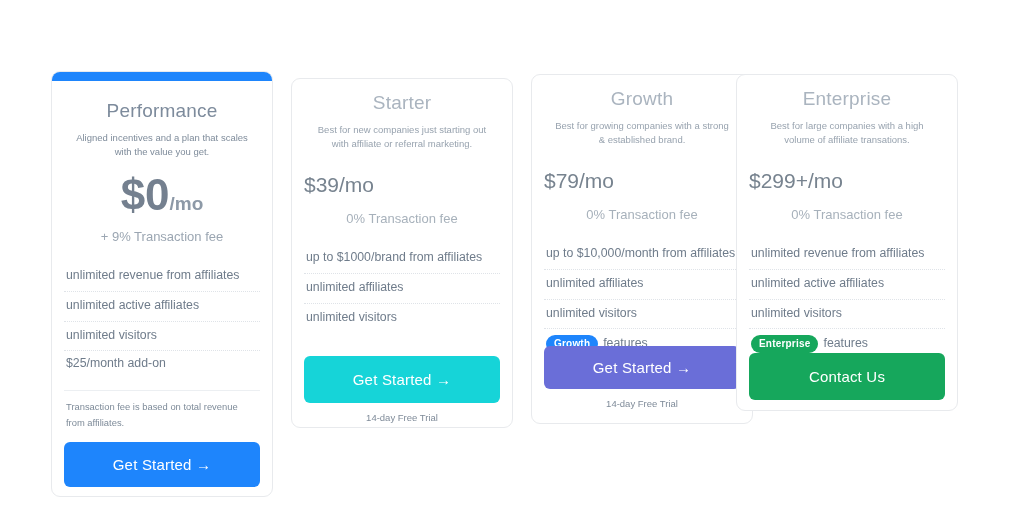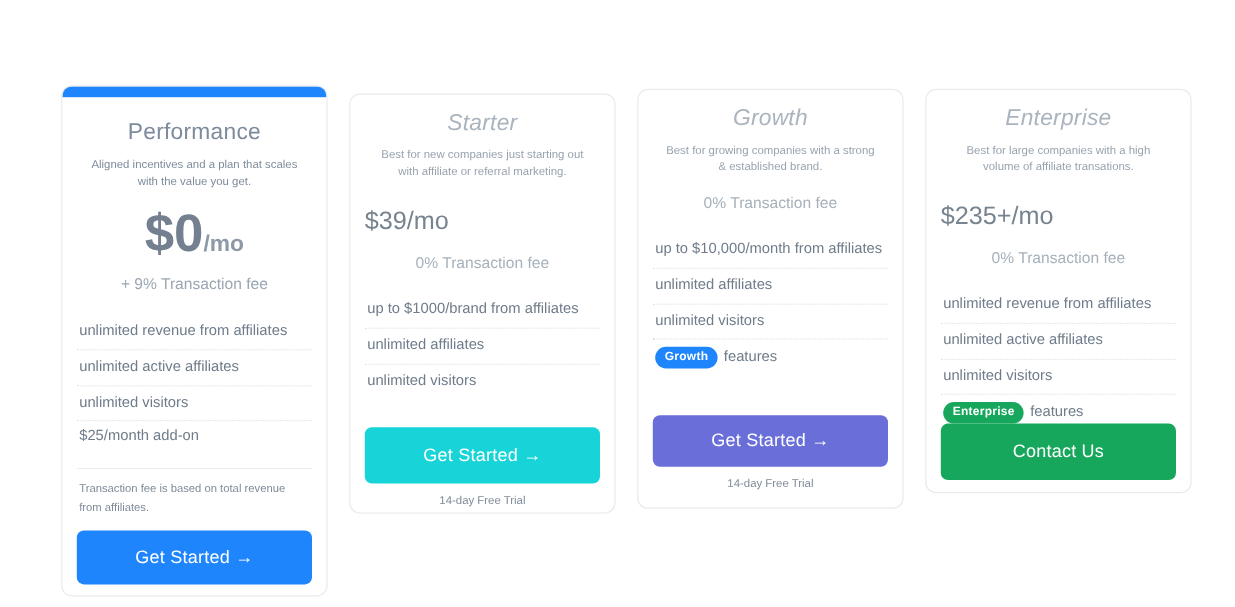--- a/index.html
+++ b/index.html
@@ -28,21 +28,21 @@
     border: 1px solid #e8eaed;
     border-radius: 9px;
     box-sizing: border-box;
     overflow: hidden;
   }
 
   
   .card-performance { left: 51px;  top: 71px;  width: 222px; height: 426px; }
   .card-starter     { left: 291px; top: 78px;  width: 222px; height: 350px; }
   .card-growth      { left: 531px; top: 74px;  width: 222px; height: 350px; }
-  .card-enterprise  { left: 771px; top: 74px;  width: 222px; height: 337px; }
+  .card-enterprise  { left: 736px; top: 74px;  width: 222px; height: 337px; }
 
   .card-topbar {
     height: 9px;
     background: #1e85fc;
     width: 100%;
   }
 
   .card-inner {
     padding: 0 12px;
   }
@@ -55,21 +55,20 @@
   }
   .card-performance .plan-title {
     font-size: 19px;
     margin: 19px 0 0 0;
     color: #7d8b9c;
   }
   .plan-title-light {
     font-size: 19px;
     margin: 13px 0 0 0;
     color: #aab4bf;
-    font-style: italic;
   }
 
   .plan-desc {
     text-align: center;
     font-size: 9.5px;
     line-height: 1.45;
     color: #7f8c9b;
     margin: 9px 10px 0 10px;
   }
   .plan-desc-light {
@@ -223,41 +222,42 @@
     <div class="cta-slot slot-starter">
       <button class="cta cta-teal">Get Started  →</button>
       <div class="trial">14-day Free Trial</div>
     </div>
   </div>
 
   <div class="card card-growth">
     <div class="card-inner">
       <div class="plan-title plan-title-light">Growth</div>
       <div class="plan-desc plan-desc-light">Best for growing companies with a strong &amp; established brand.</div>
+      <div class="price-mid">$79/mo</div>
       <div class="fee-note">0% Transaction fee</div>
       <ul class="features">
         <li>up to $10,000/month from affiliates</li>
         <li>unlimited affiliates</li>
         <li>unlimited visitors</li>
         <li class="no-rule">
           <span class="badge badge-growth">Growth</span><span class="badge-label">features</span>
         </li>
       </ul>
     </div>
     <div class="cta-slot slot-growth">
       <button class="cta cta-purple">Get Started  →</button>
       <div class="trial">14-day Free Trial</div>
     </div>
   </div>
 
   <div class="card card-enterprise">
     <div class="card-inner">
       <div class="plan-title plan-title-light">Enterprise</div>
       <div class="plan-desc plan-desc-light">Best for large companies with a high volume of affiliate transations.</div>
-      <div class="price-mid">$235+/mo</div>
+      <div class="price-mid">$299+/mo</div>
       <div class="fee-note">0% Transaction fee</div>
       <ul class="features">
         <li>unlimited revenue from affiliates</li>
         <li>unlimited active affiliates</li>
         <li>unlimited visitors</li>
         <li class="no-rule">
           <span class="badge badge-enterprise">Enterprise</span><span class="badge-label">features</span>
         </li>
       </ul>
     </div>

